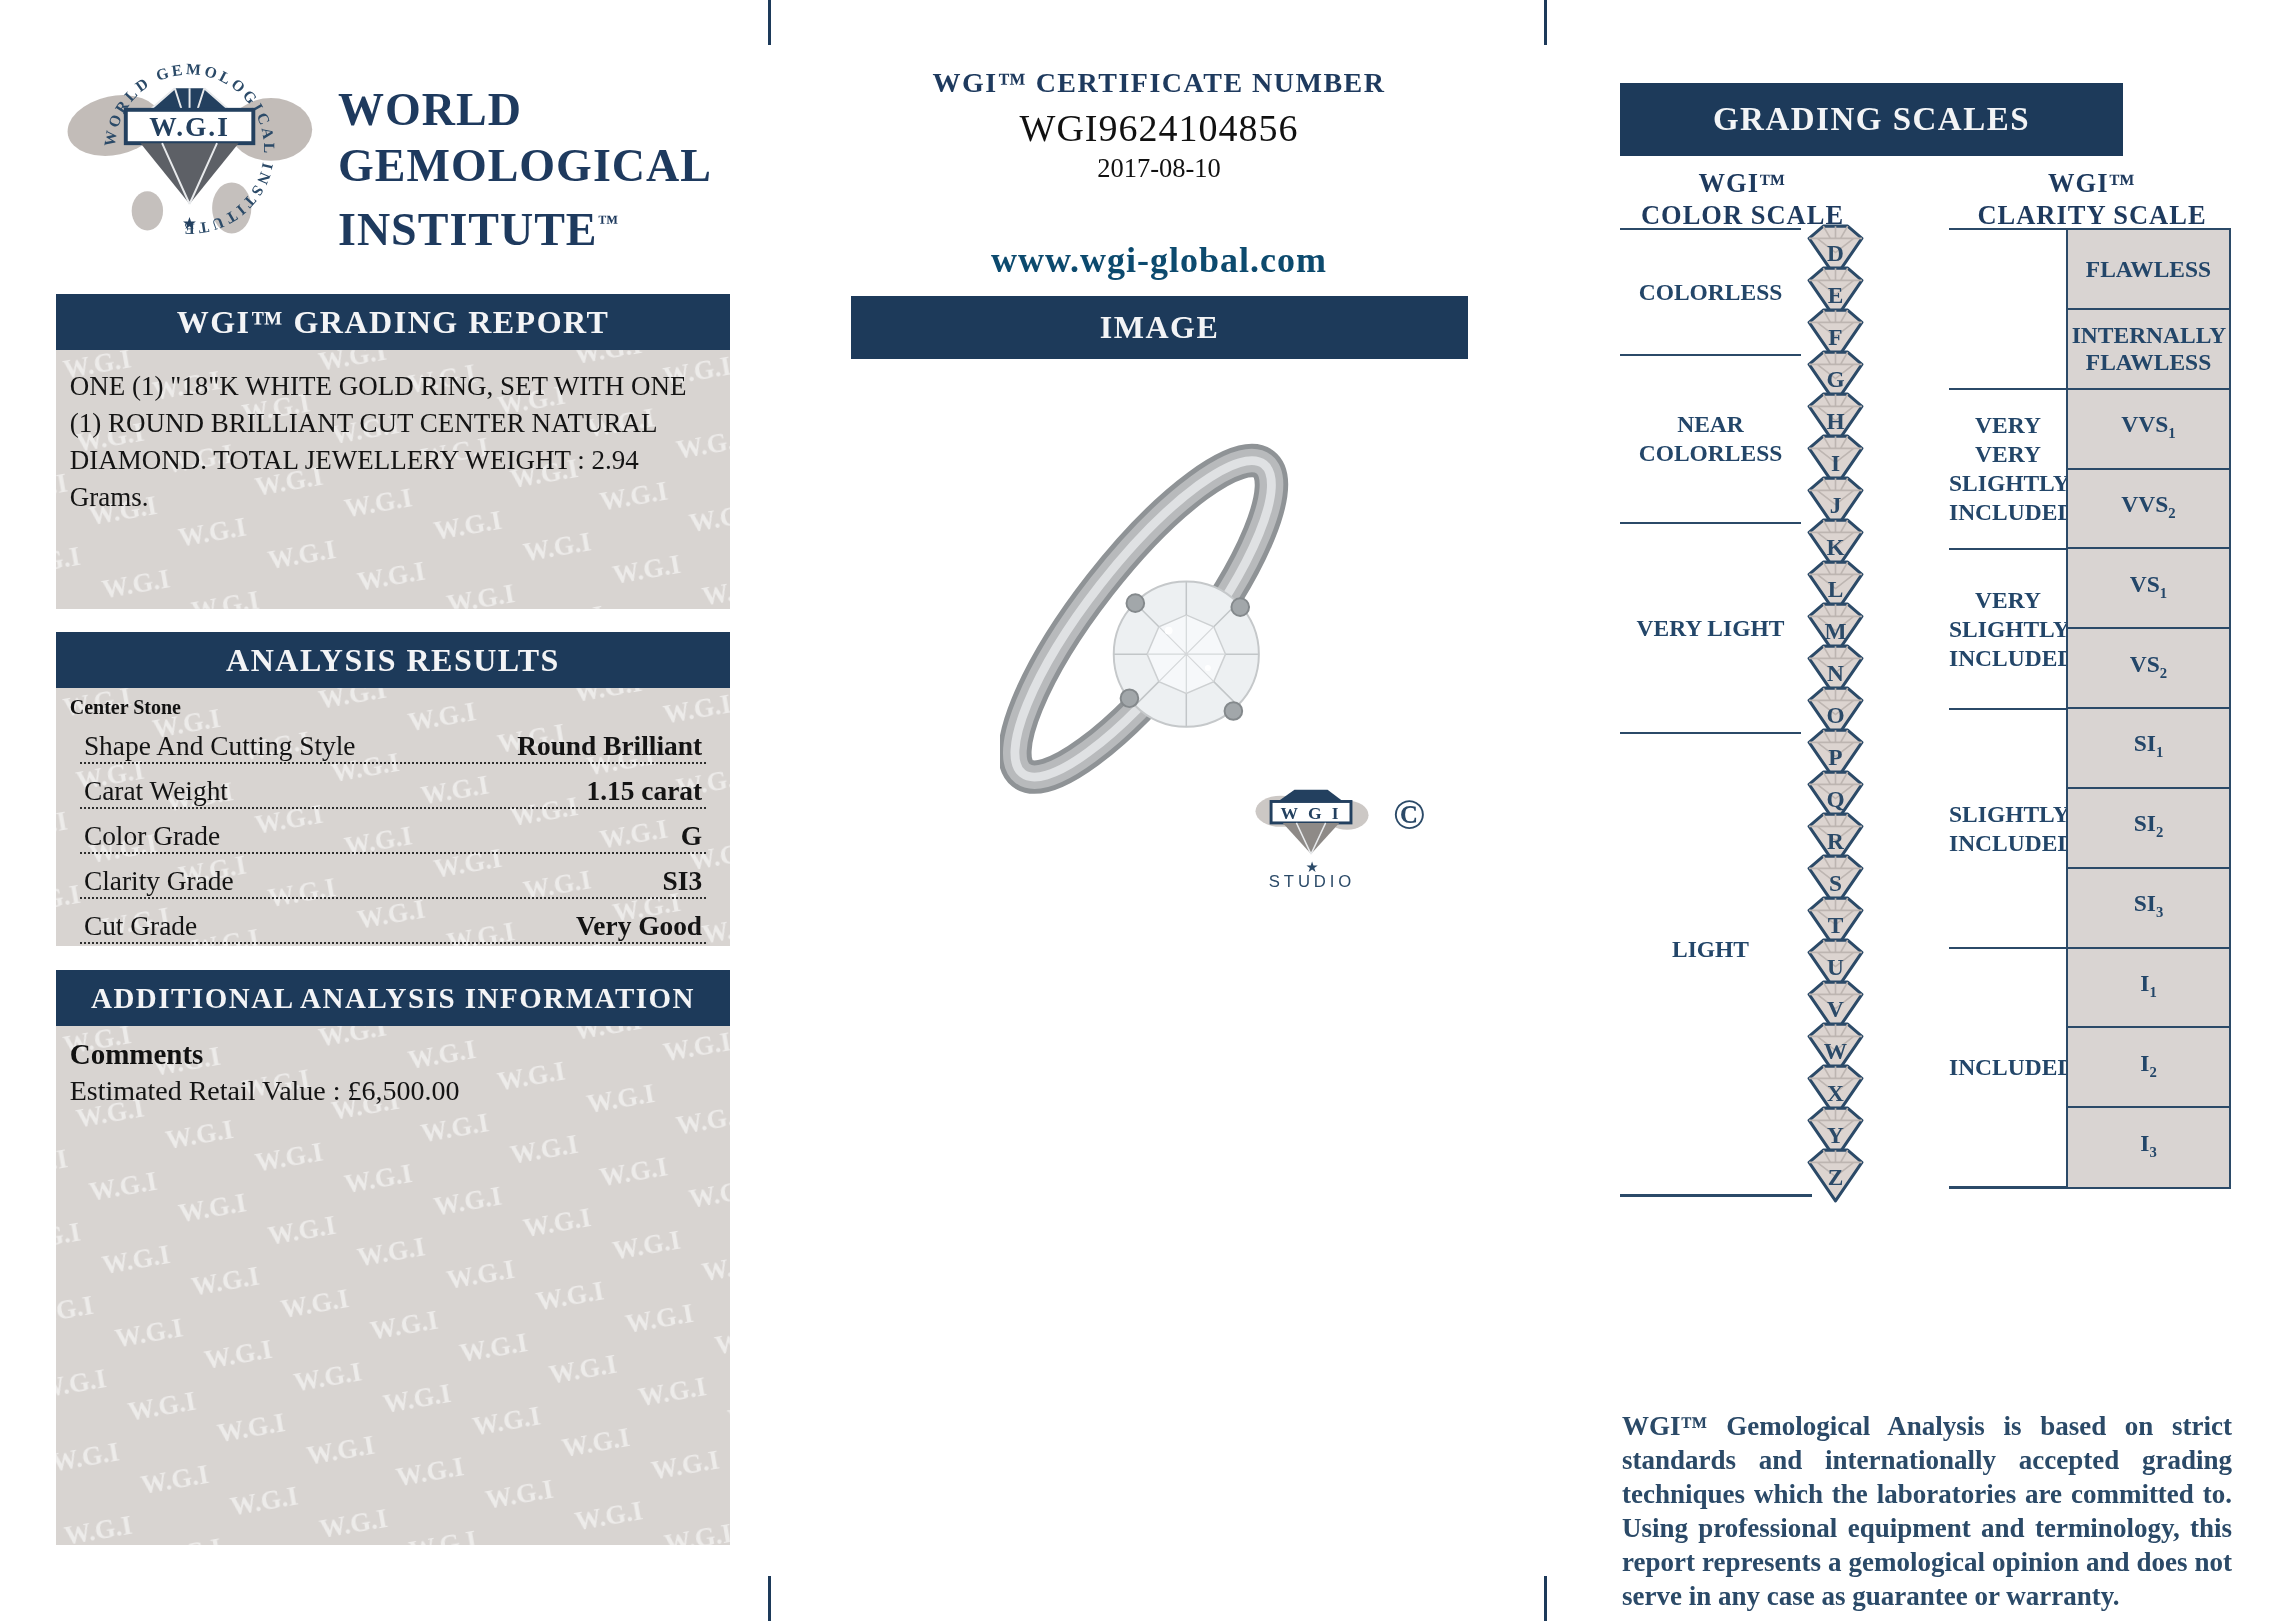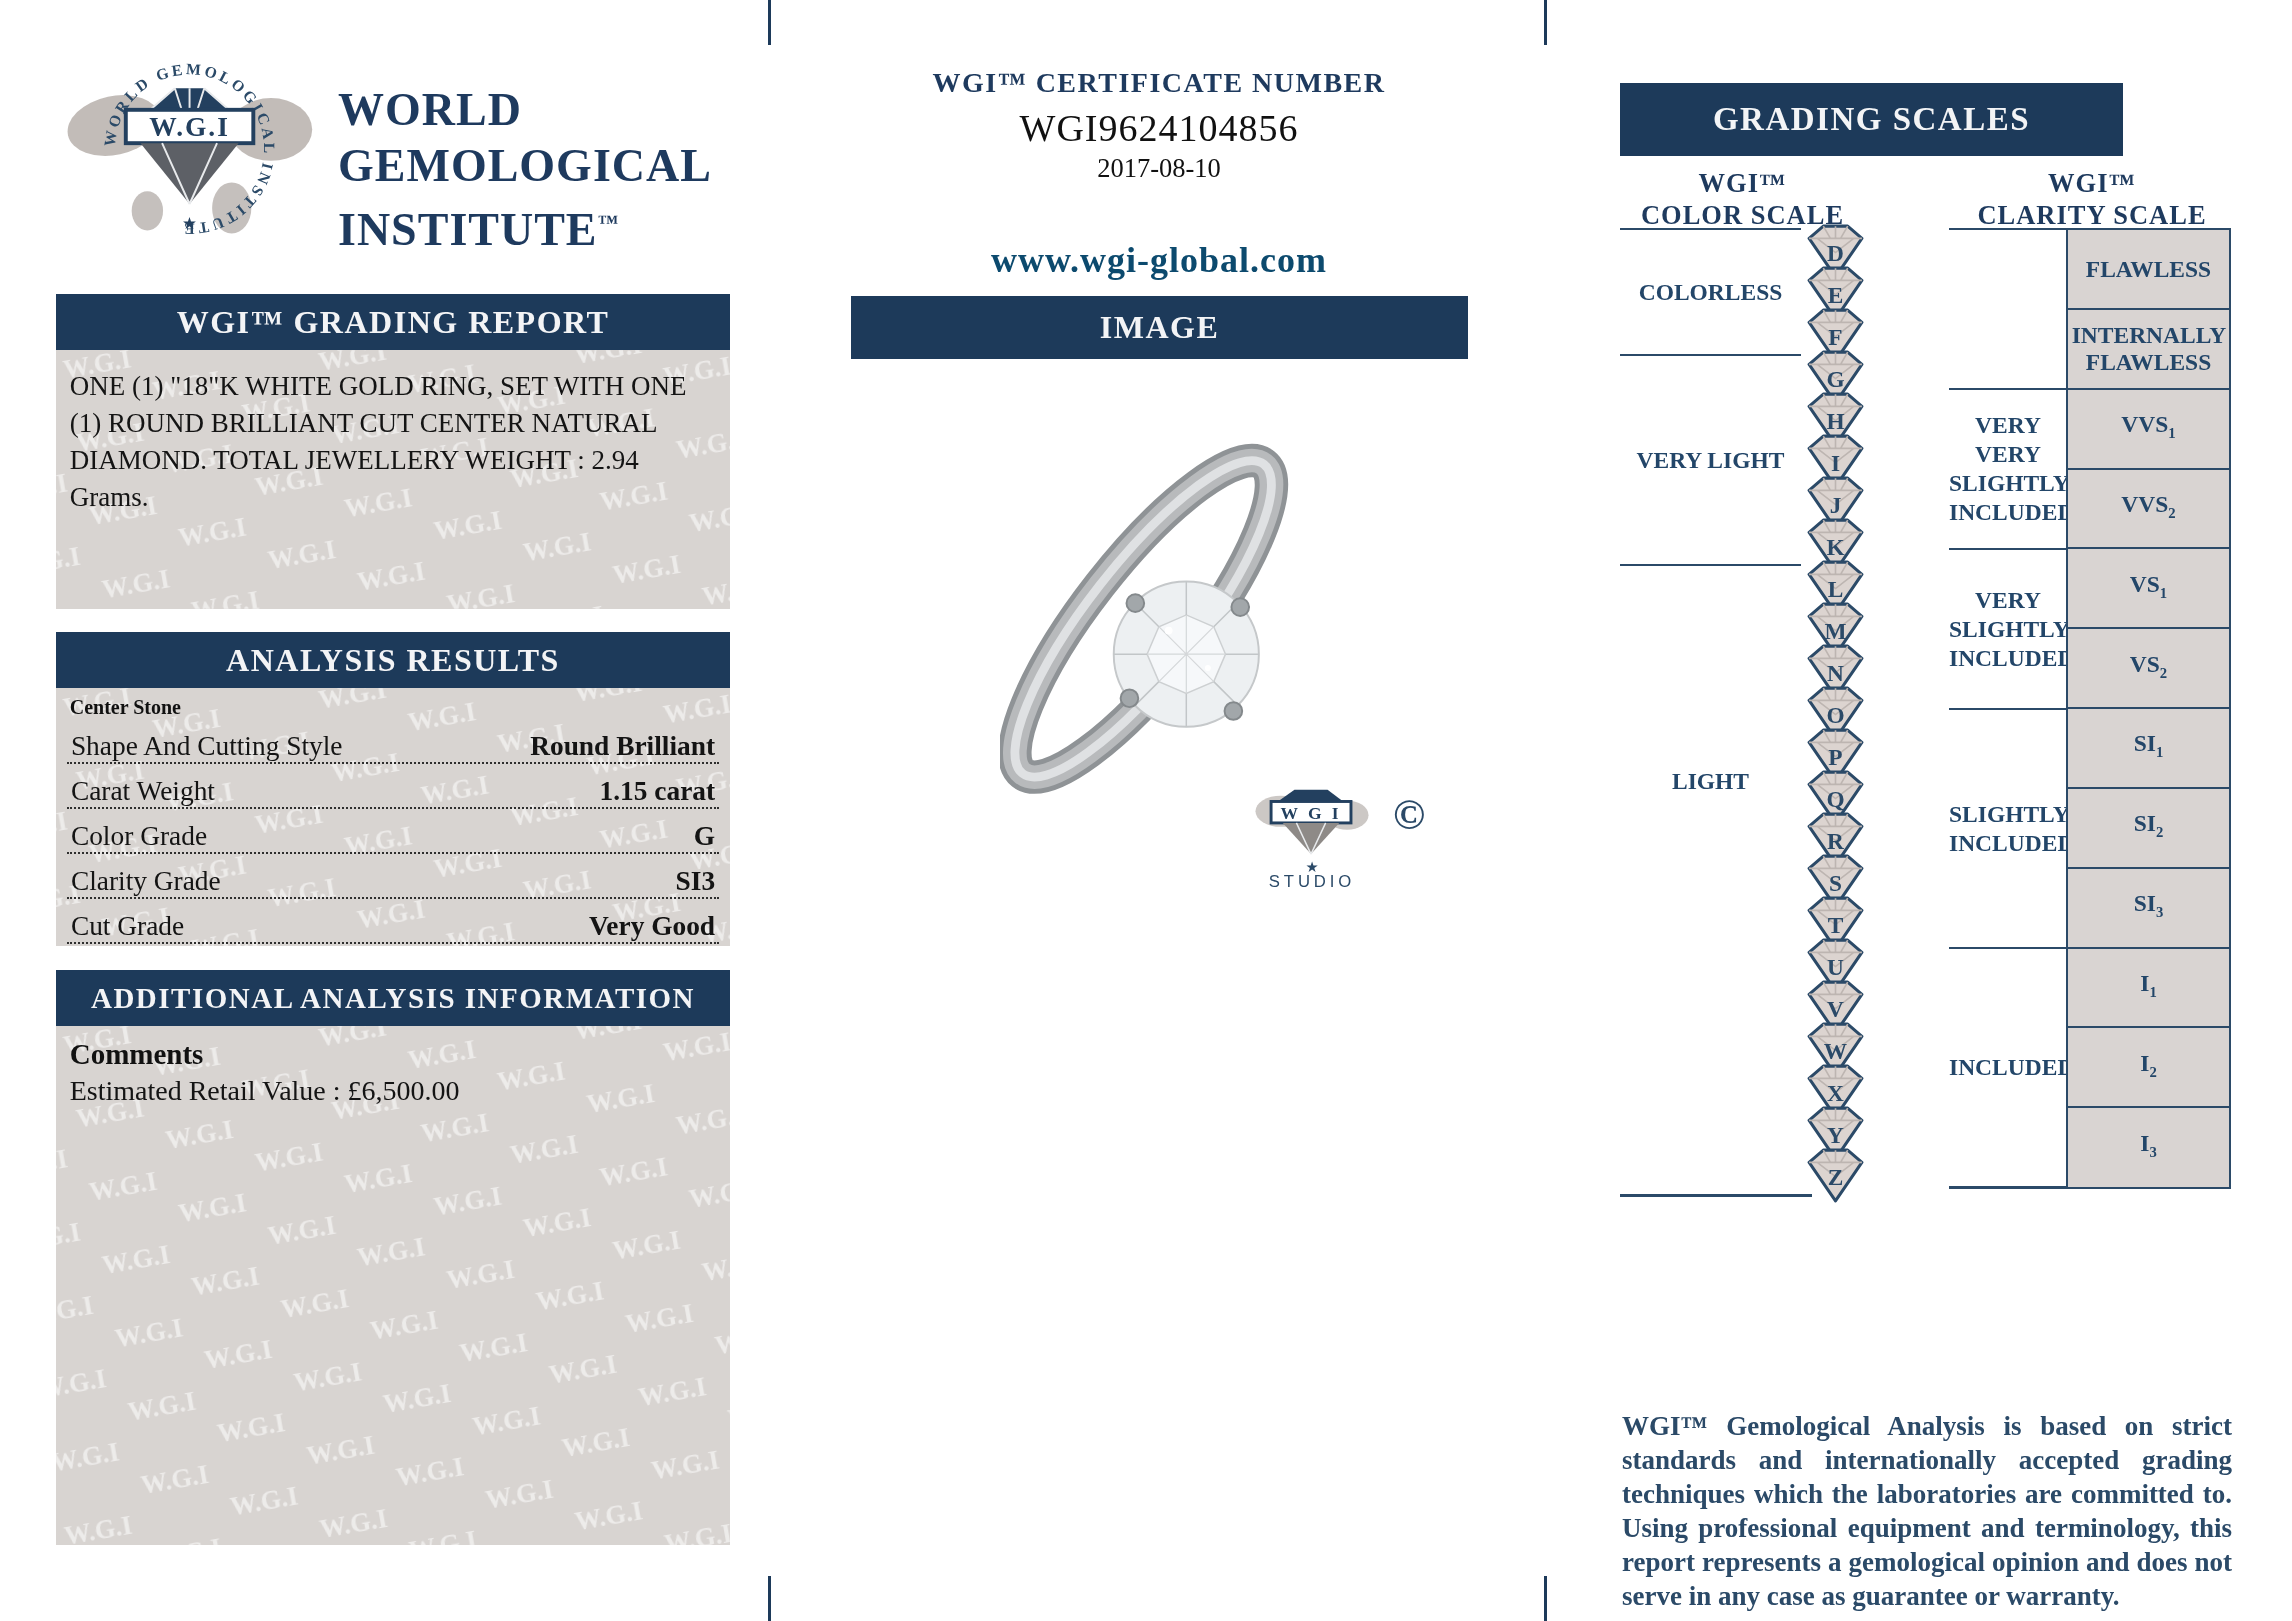--- a/index.html
+++ b/index.html
@@ -15,21 +15,21 @@
   .wm-layer{position:absolute;left:0;top:0;width:100%;height:100%;}
   .wmt{fill:#ffffff;opacity:0.55;font-family:"Liberation Serif",serif;font-weight:bold;font-size:27px;}
   .gb-content{position:relative;z-index:1;}
   
   .brand-title{position:absolute;left:338px;top:82px;color:#1e3a5e;font-weight:bold;font-size:46px;line-height:56px;letter-spacing:1px;}
   .tm{font-size:0.45em;vertical-align:super;}
   
   .desc{padding:17.6px 13.7px 0 13.7px;font-size:27px;line-height:37px;color:#141414;}
   
   .group-title{font-size:20px;font-weight:bold;color:#111;padding:7.8px 13.7px 0 13.7px;}
-  .ar-row{display:flex;justify-content:space-between;align-items:flex-end;margin:0 11px;height:43px;
+  .ar-row{display:flex;justify-content:space-between;align-items:flex-end;margin:0 24px;height:43px;
           border-bottom:2.9px dotted #2e2e2e;font-size:27.4px;color:#141414;}
   .ar-label{padding-left:3.9px;}
   .ar-value{font-weight:bold;padding-right:3.9px;}
   .comments-label{font-size:29px;font-weight:bold;color:#111;padding:11.8px 13.7px 0 13.7px;}
   .comments-value{font-size:28px;color:#141414;padding:3.9px 13.7px 0 13.7px;}
   
   .cert-title{position:absolute;left:882px;top:67px;width:554px;text-align:center;color:#1e3a5e;
               font-weight:bold;font-size:28px;letter-spacing:1.5px;}
   .cert-number{position:absolute;left:882px;top:106px;width:554px;text-align:center;color:#111;font-size:38px;letter-spacing:1px;}
   .cert-date{position:absolute;left:882px;top:153px;width:554px;text-align:center;color:#111;font-size:26.5px;}
@@ -210,20 +210,23 @@
   </div>
   <div class="scale-title" style="left:1950px;top:167px;width:284px">
     <div>WGI™</div>
     <div>CLARITY SCALE</div>
   </div>
 
   <div class="cs-zones" id="cs-zones">
       <div class="cs-zone" style="height: 126px;">
         <div class="cs-label">COLORLESS</div>
       </div>
+      <div class="cs-zone" style="height: 168px;">
+        <div class="cs-label">NEAR COLORLESS</div>
+      </div>
       <div class="cs-zone" style="height: 210px;">
         <div class="cs-label">VERY LIGHT</div>
       </div>
       <div class="cs-zone" style="height: 432px;">
         <div class="cs-label">LIGHT</div>
       </div>
     </div>
   <div class="cs-bottom"></div>
   <div class="gems" id="gems">
       <div class="gem" style="top: -5.9px;"><svg viewBox="0 0 64 56" width="65" height="57">

